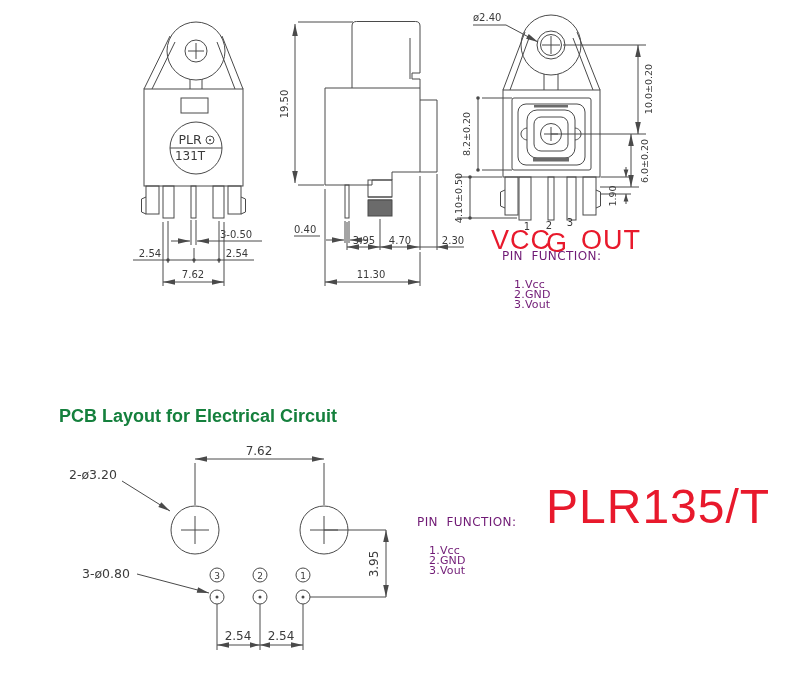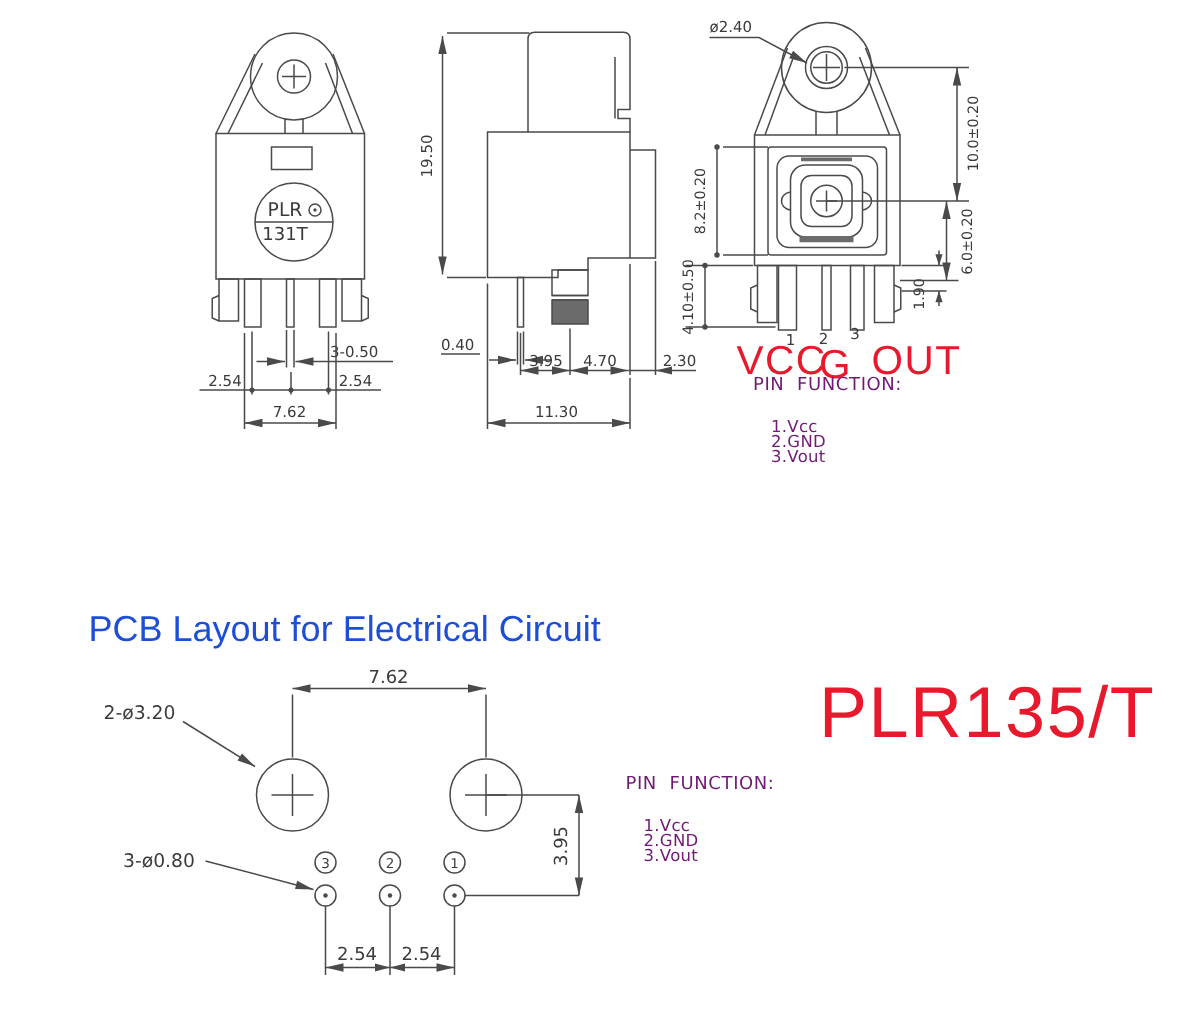--- a/index.html
+++ b/index.html
@@ -22,22 +22,22 @@
   .txm{font-size:12px;}
   .txl{font-size:12.5px;}
   .txb{font-size:12px;}
   .red{font-family:"Liberation Sans",sans-serif;font-size:27px;fill:#e8192c;letter-spacing:1px;}
 
   
   .pf{position:absolute;color:#701a75;}
   .pf-title{font-size:12px;letter-spacing:.4px;white-space:pre;}
   .pf-items{margin-top:17px;padding-left:12px;font-size:11px;line-height:10px;letter-spacing:.2px;}
   .pcb-title{position:absolute;left:59px;top:406px;font-family:"Liberation Sans",sans-serif;
-             font-size:24px;font-weight:normal;color:#1d4ed8;}
-  .part-no{position:absolute;left:546px;top:448px;font-family:"Liberation Sans",sans-serif;
+             font-size:18px;font-weight:bold;color:#15803d;}
+  .part-no{position:absolute;left:546px;top:479px;font-family:"Liberation Sans",sans-serif;
            font-size:48px;color:#e8192c;letter-spacing:1px;}
 </style>
 </head>
 <body>
 
 <div class="stage">
 
 <svg width="800" height="687" viewBox="0 0 800 687">
   <defs>
     <marker id="arw" markerUnits="userSpaceOnUse" markerWidth="14" markerHeight="8" refX="13" refY="4" orient="auto-start-reverse">

